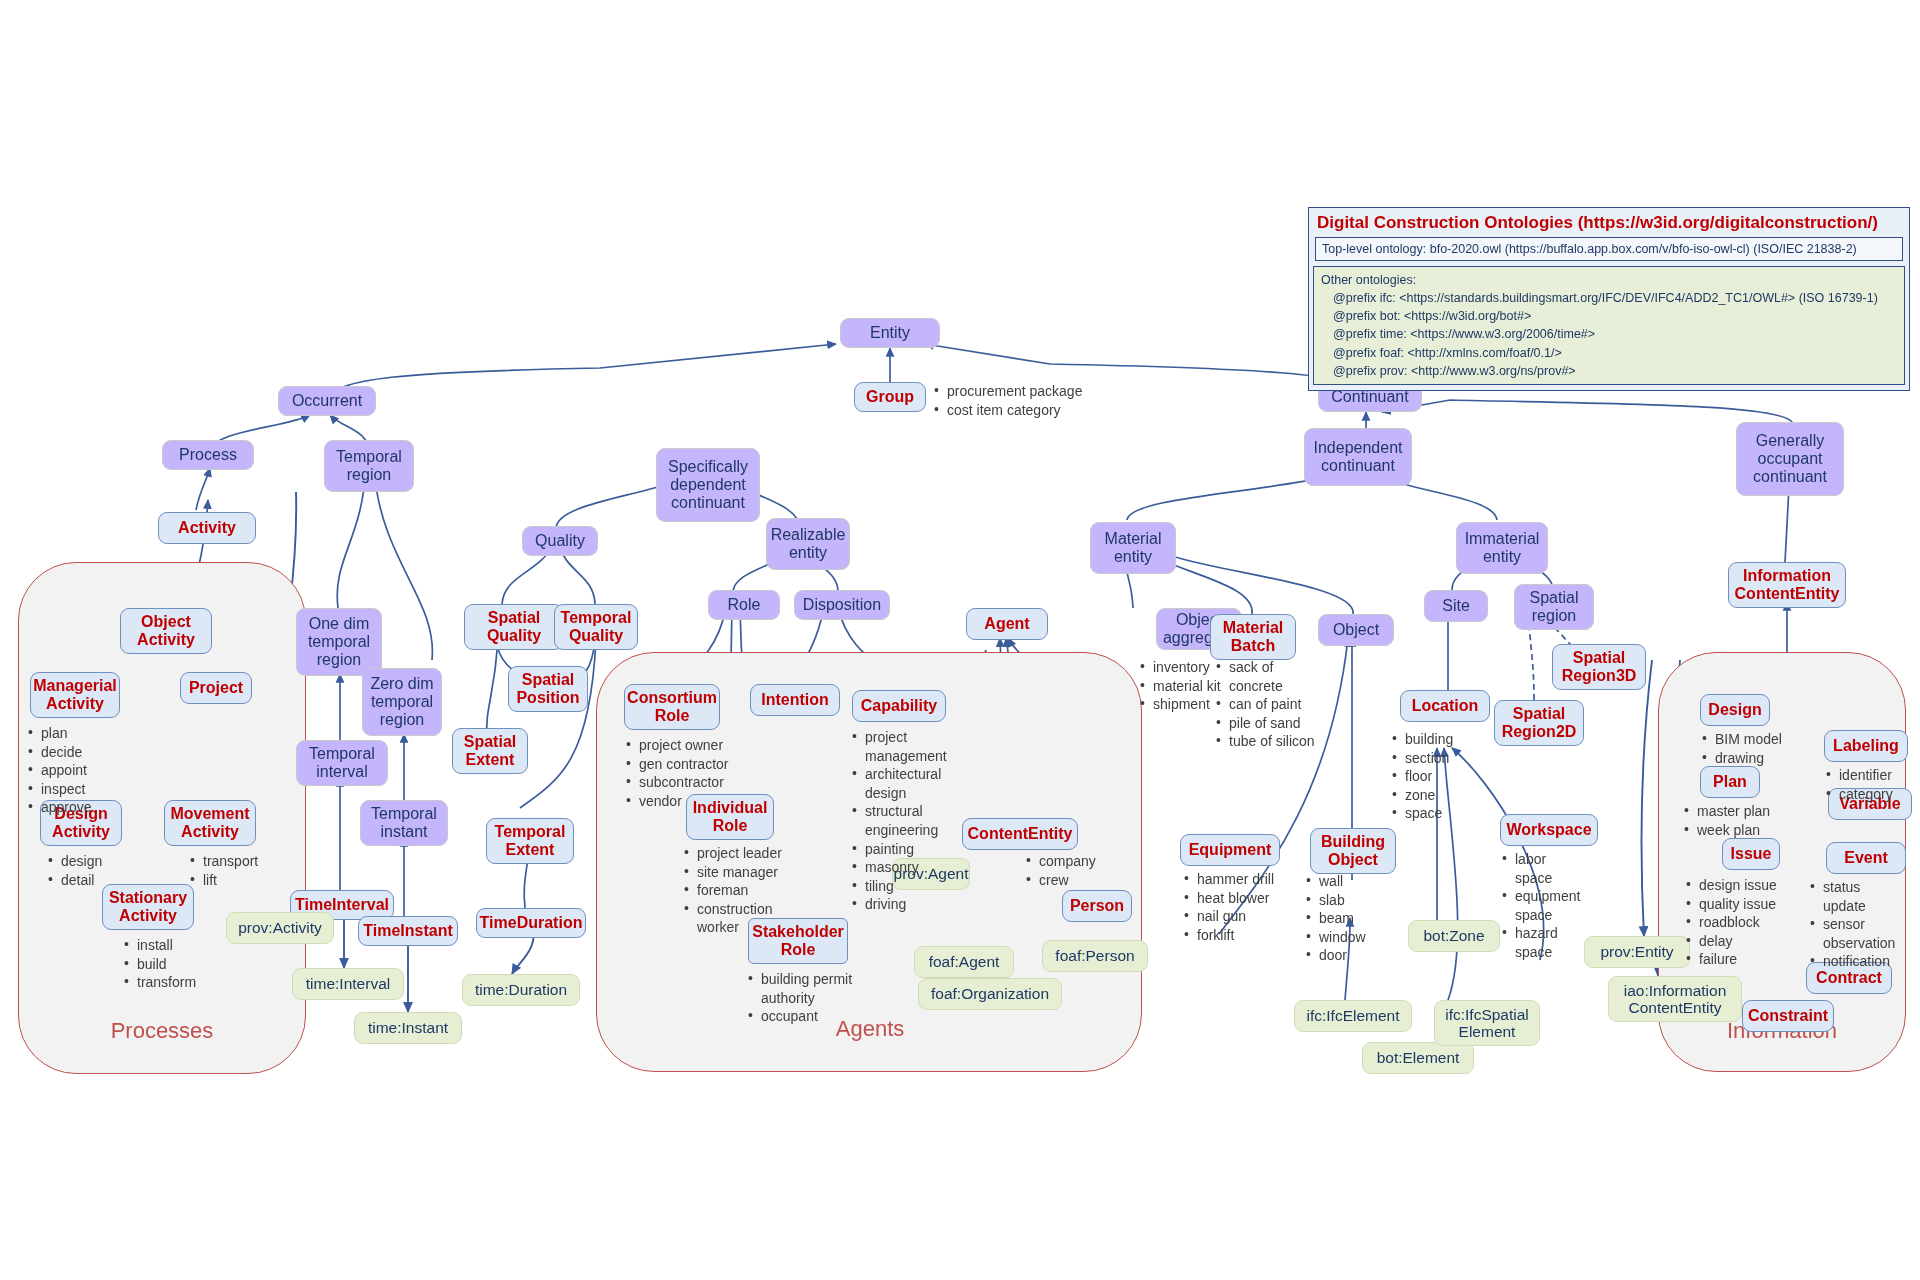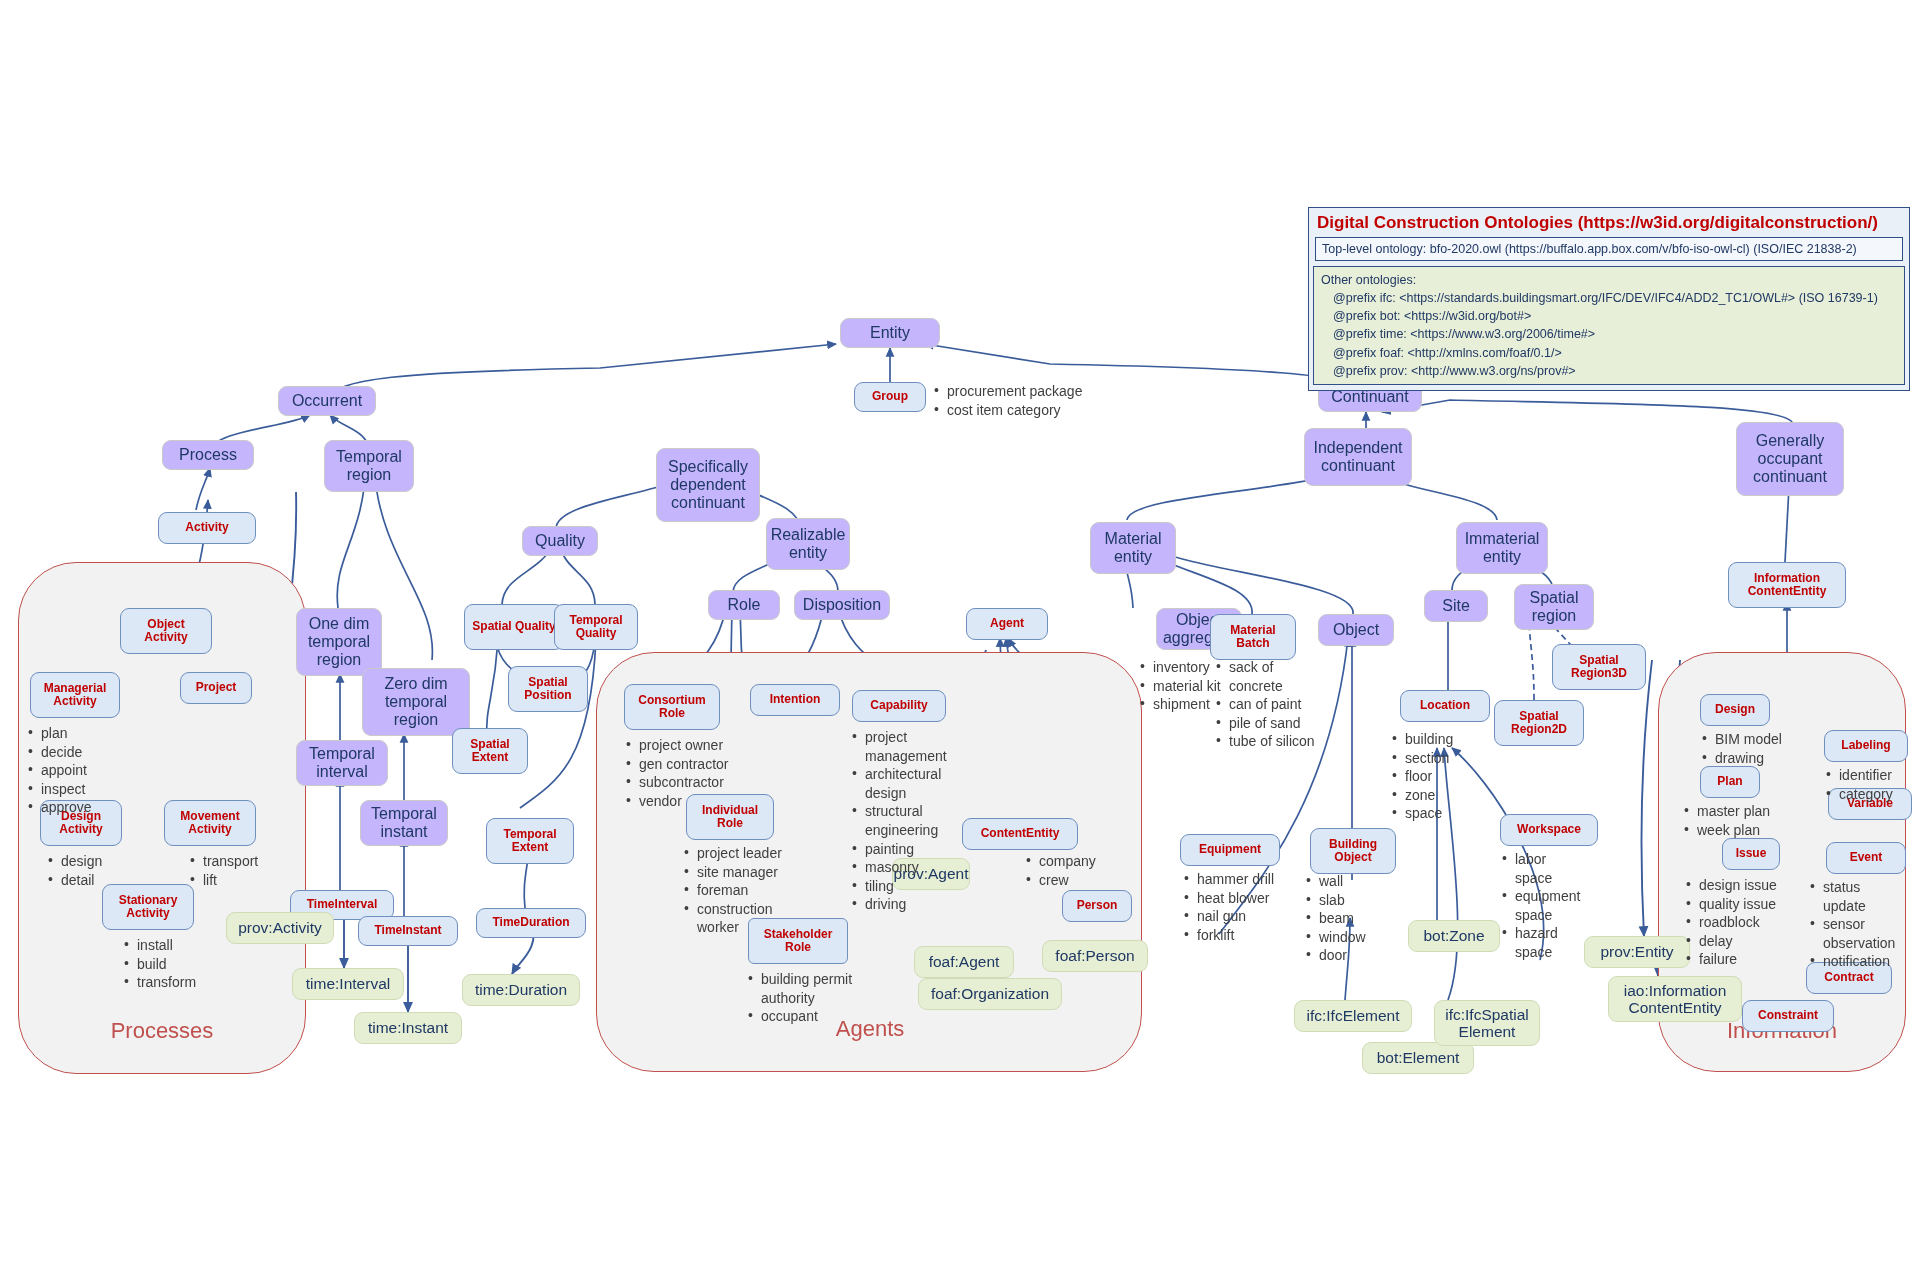--- a/index.html
+++ b/index.html
@@ -6,21 +6,21 @@
   body{width:1920px;height:1280px;position:relative;overflow:hidden;
        font-family:"Liberation Sans","DejaVu Sans",sans-serif;}
   #stage{position:absolute;left:0;top:0;width:1920px;height:1280px;}
   svg#wires{position:absolute;left:0;top:0;width:1920px;height:1280px;pointer-events:none;}
 
   
   .node{position:absolute;box-sizing:border-box;display:flex;align-items:center;
         justify-content:center;text-align:center;border-radius:9px;line-height:1.12;
         padding:3px 6px;z-index:3;}
   .n-grey{background:#c4b5fd;border:1px solid #c9c9c9;color:#1f3864;font-size:16px;}
-  .n-blue{background:#dce8f6;border:1.4px solid #6f8fbf;color:#c00000;font-size:12px;font-weight:bold;}
+  .n-blue{background:#dce8f6;border:1.4px solid #6f8fbf;color:#c00000;font-size:16px;font-weight:bold;}
   .n-green{background:#e6efd4;border:1px solid #cfdcb6;color:#1f3864;font-size:15.5px;}
 
   
   .cluster{position:absolute;box-sizing:border-box;background:#f2f2f2;
            border:1.6px solid #c0504d;border-radius:58px;z-index:1;}
   .cluster-label{position:absolute;color:#c0504d;font-size:22px;z-index:2;
                  text-align:center;}
 
   
   .bul{position:absolute;z-index:3;color:#3f3f3f;font-size:14px;line-height:1.33;}
@@ -201,21 +201,21 @@
   <div class="node n-blue" style="left:1728px;top:562px;width:118px;height:46px;">Information ContentEntity</div>
 
   <div class="node n-blue" style="left:120px;top:608px;width:92px;height:46px;">Object Activity</div>
   <div class="node n-blue" style="left:30px;top:672px;width:90px;height:46px;">Managerial Activity</div>
   <div class="node n-blue" style="left:180px;top:672px;width:72px;height:32px;">Project</div>
   <div class="node n-blue" style="left:40px;top:800px;width:82px;height:46px;">Design Activity</div>
   <div class="node n-blue" style="left:164px;top:800px;width:92px;height:46px;">Movement Activity</div>
   <div class="node n-blue" style="left:102px;top:884px;width:92px;height:46px;">Stationary Activity</div>
 
   <div class="node n-grey" style="left:296px;top:608px;width:86px;height:68px;">One dim temporal region</div>
-  <div class="node n-grey" style="left:362px;top:668px;width:108px;height:68px;">Zero dim temporal region</div>
+  <div class="node n-grey" style="left:362px;top:668px;width:80px;height:68px;">Zero dim temporal region</div>
   <div class="node n-grey" style="left:296px;top:740px;width:92px;height:46px;">Temporal interval</div>
   <div class="node n-grey" style="left:360px;top:800px;width:88px;height:46px;">Temporal instant</div>
   <div class="node n-blue" style="left:290px;top:890px;width:104px;height:30px;">TimeInterval</div>
   <div class="node n-blue" style="left:358px;top:916px;width:100px;height:30px;">TimeInstant</div>
   <div class="node n-blue" style="left:476px;top:908px;width:110px;height:30px;">TimeDuration</div>
 
   <div class="node n-blue" style="left:464px;top:604px;width:100px;height:46px;">Spatial Quality</div>
   <div class="node n-blue" style="left:554px;top:604px;width:84px;height:46px;">Temporal Quality</div>
   <div class="node n-blue" style="left:508px;top:666px;width:80px;height:46px;">Spatial Position</div>
   <div class="node n-blue" style="left:452px;top:728px;width:76px;height:46px;">Spatial Extent</div>

